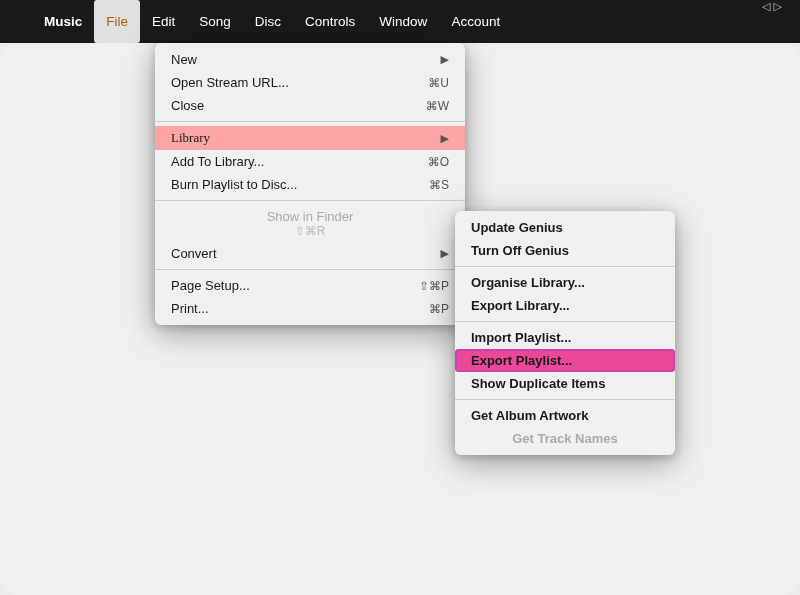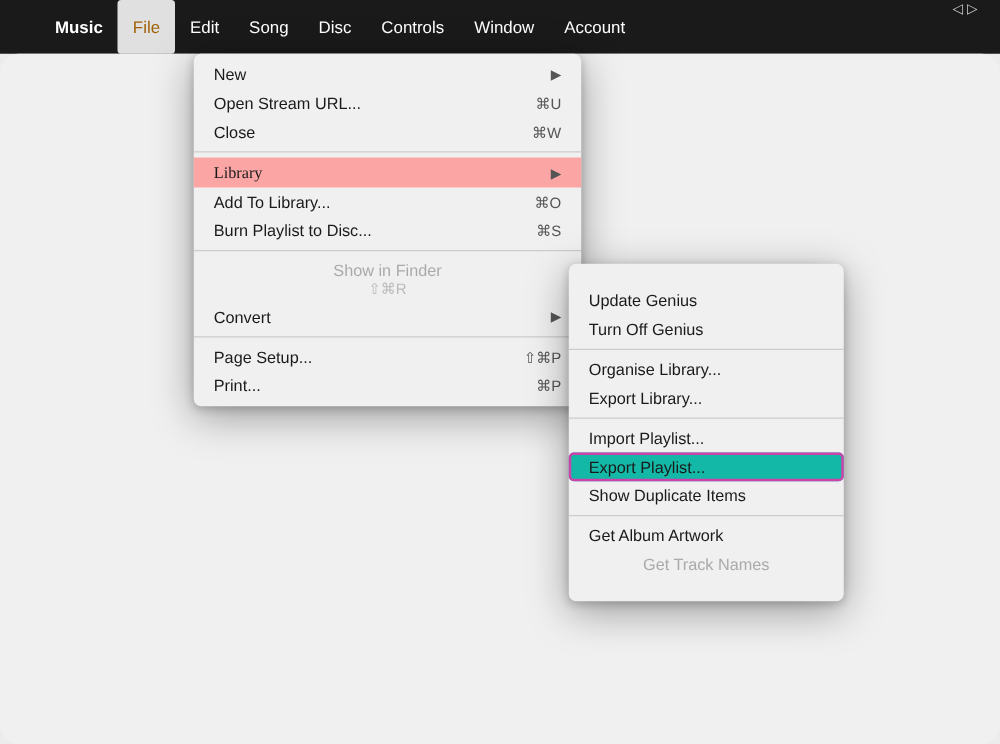--- a/index.html
+++ b/index.html
@@ -83,22 +83,23 @@
 
     
     .dropdown-library {
       position: absolute;
       top: 168px;
       left: 455px;
       width: 220px;
       background: #f0f0f0;
       border-radius: 6px;
       box-shadow: 0 8px 32px rgba(0,0,0,0.35), 0 2px 8px rgba(0,0,0,0.2);
-      padding: 18px 0;
+      padding: 5px 0;
       z-index: 101;
+      font-weight: bold;
     }
 
     .menu-item {
       display: flex;
       align-items: center;
       justify-content: space-between;
       padding: 4px 16px;
       cursor: default;
       color: #1a1a1a;
       min-height: 22px;
@@ -135,21 +136,21 @@
       color: #555;
     }
 
     .library-highlighted {
       background: #fca5a5;
       font-family: Liberation Serif, serif;
     }
 
     
     .menu-item.export-highlighted {
-      background: #14b8a6;
+      background: #ec4899;
       outline: 2px solid #cc44aa;
       outline-offset: -2px;
       border-radius: 4px;
       align-items: flex-end;
     }
   </style>
 </head>
 <body>
 
 <div class="menubar">

